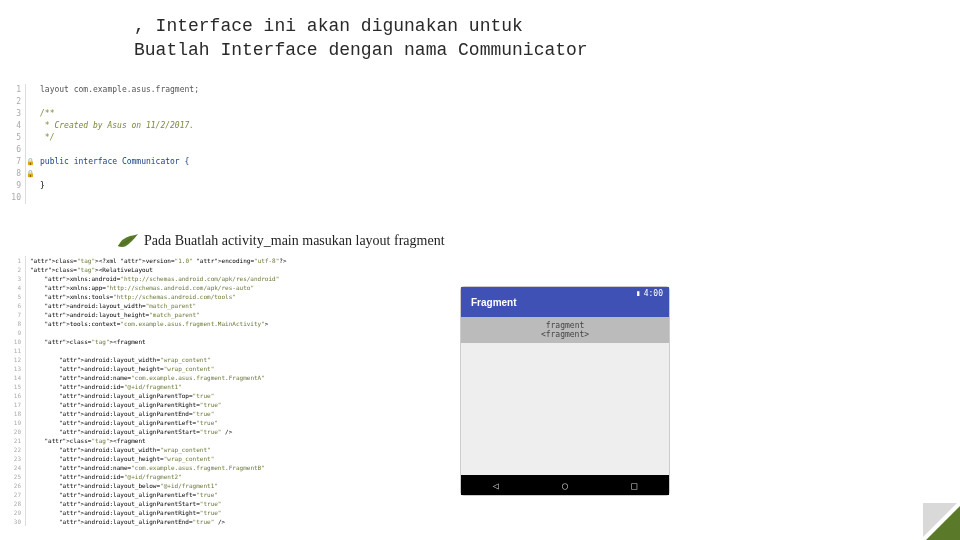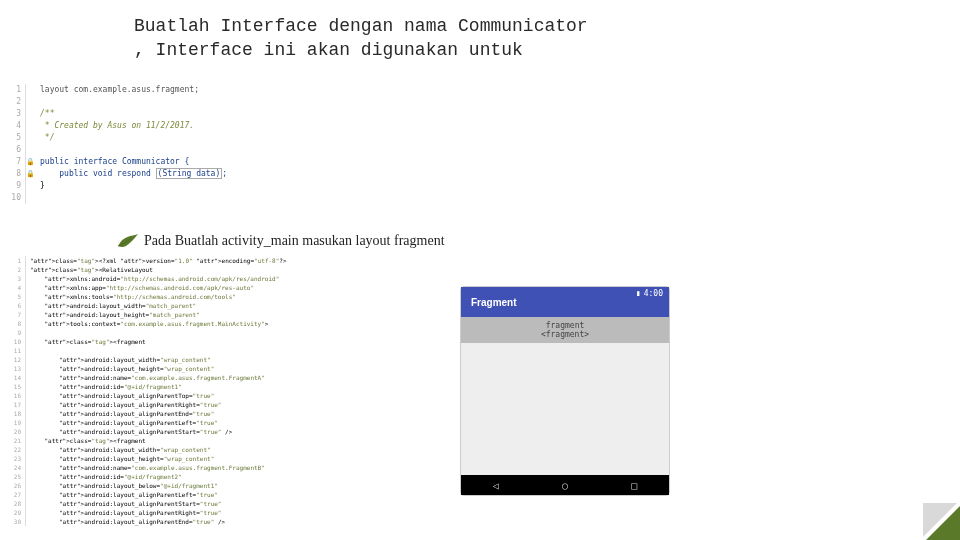--- a/index.html
+++ b/index.html
@@ -32,22 +32,22 @@
   .navbar { position:absolute; bottom:0; left:0; right:0; height:20px; background:#000; color:#ccc; display:flex; justify-content:space-around; align-items:center; font:10px monospace; }
 
   
   .corner { position:absolute; right:0; bottom:0; width:0; height:0; border-right:34px solid #5a7a2a; border-top:34px solid transparent; }
   .corner-shadow { position:absolute; right:0; bottom:0; width:0; height:0; border-right:34px solid transparent; border-top:34px solid rgba(0,0,0,0.15); transform: translate(-3px,-3px); }
 </style>
 </head>
 <body>
 
 <div class="heading">
+  <div>, Interface ini akan digunakan untuk</div>
   <div>Buatlah Interface dengan nama Communicator</div>
-  <div>, Interface ini akan digunakan untuk</div>
 </div>
 
 <div class="code1" id="code1-root">
     <div class="cline">
       <span class="gutter">1</span>
       <span class="icon-cell"></span>
       <span class="ctxt pkgline">layout com.example.asus.fragment;</span>
     </div>
     <div class="cline">
       <span class="gutter">2</span>
@@ -75,21 +75,20 @@
       <span class="ctxt "></span>
     </div>
     <div class="cline">
       <span class="gutter">7</span>
       <span class="icon-cell">🔒▸</span>
       <span class="ctxt kw"><span class="kw">public interface</span> Communicator {</span>
     </div>
     <div class="cline">
       <span class="gutter">8</span>
       <span class="icon-cell">🔒</span>
-      <span class="ctxt kw"><span class="kw">    public void</span> respond <span class="boxed">(String data)</span>;</span>
     </div>
     <div class="cline">
       <span class="gutter">9</span>
       <span class="icon-cell"></span>
       <span class="ctxt ">}</span>
     </div>
     <div class="cline">
       <span class="gutter">10</span>
       <span class="icon-cell"></span>
       <span class="ctxt "></span>

